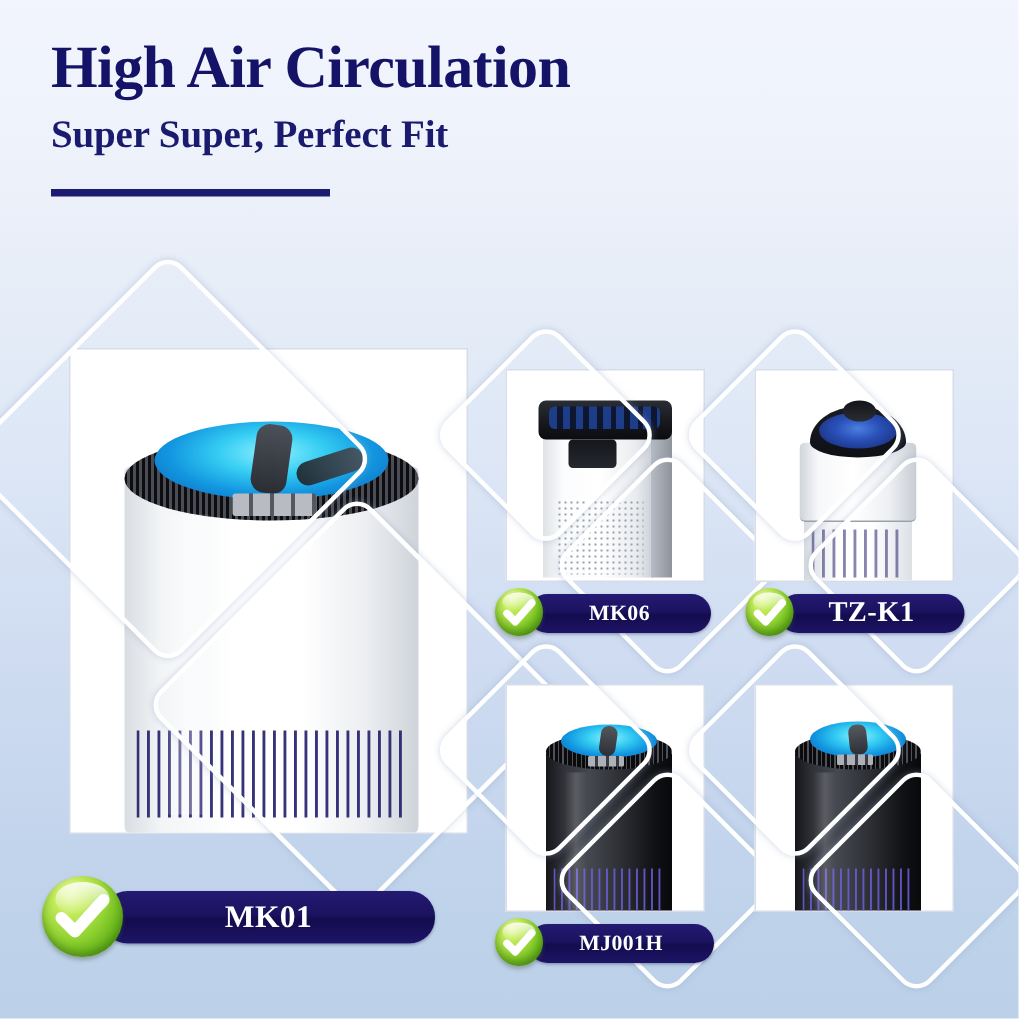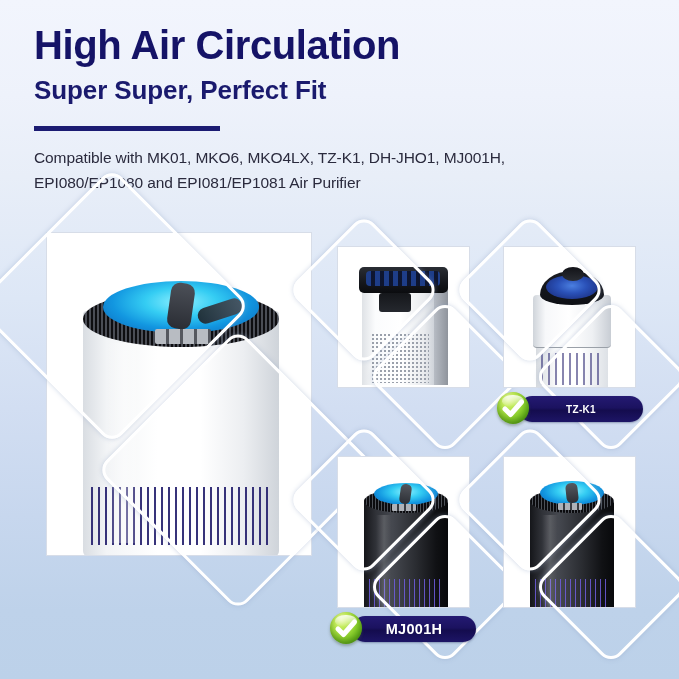--- a/index.html
+++ b/index.html
@@ -2,21 +2,21 @@
 <html><head>
 <meta charset="utf-8">
 <style>
   html,body{margin:0;padding:0;}
   body{
     width:679px;height:679px;
     font-family:"Liberation Sans", sans-serif;
     background:linear-gradient(180deg,#f2f5fd 0%,#eef2fb 14%,#e8eef8 26%,#dde7f6 44%,#d2def2 60%,#c7d7ee 76%,#bed2ea 90%,#bcd1e9 100%);
     overflow:hidden;position:relative;
   }
-  .stage{position:absolute;left:0;top:0;width:679px;height:679px;}
+  .stage{position:absolute;left:0;top:0;width:679px;height:679px;font-family:Liberation Serif, serif;}
 
   
   .header{position:absolute;left:34px;top:22px;width:620px;}
   .h1{
     font-size:40px;font-weight:bold;color:#151367;letter-spacing:-0.4px;
     line-height:46px;margin:0;white-space:nowrap;
   }
   .h2{
     font-size:26px;font-weight:bold;color:#1a1a6e;letter-spacing:-0.1px;
     line-height:32px;margin:6px 0 0 0;white-space:nowrap;
@@ -75,24 +75,20 @@
 </head>
 <body>
 
 <div class="stage">
 
   <div class="header">
     <div class="h1">High Air Circulation</div>
     <div class="h2">Super Super, Perfect Fit</div>
   </div>
   <div class="rule"></div>
-  <div class="subtext">
-    <div>Compatible with MK01, MKO6, MKO4LX, TZ-K1, DH-JHO1, MJ001H,</div>
-    <div>EPI080/EP1080 and EPI081/EP1081 Air Purifier</div>
-  </div>
 
   <div class="card" style="left:46px;top:232px;width:266px;height:324px;">
     <div class="card-inner">
 
       <div class="cyl-body white-body" style="left:36px;top:78px;width:196px;height:246px;"></div>
 
       <div class="grille" style="left:36px;top:58px;width:196px;height:56px;"></div>
 
       <div class="glow" style="left:56px;top:48px;width:156px;height:52px;"></div>
 
@@ -106,20 +102,30 @@
 
       <div class="vent-dots" style="left:44px;top:254px;width:180px;height:58px;opacity:.92;"></div>
 
       <div class="hl" style="left:60px;top:110px;width:34px;height:200px;opacity:.5;"></div>
     </div>
   </div>
 
   <div class="frame" style="left:14px;top:208px;width:196px;height:196px;transform:rotate(45deg);"></div>
   <div class="frame" style="left:138px;top:370px;width:200px;height:200px;transform:rotate(45deg);"></div>
 
+  <div class="badge" style="left:28px;top:580px;width:270px;height:56px;">
+    <div class="pill" style="left:40px;top:14px;width:222px;height:35px;border-radius:17px;">
+      <span class="pill-label" style="font-size:21px;">MK01</span>
+    </div>
+    <div class="check" style="left:0px;top:4px;width:54px;height:54px;">
+      <svg viewBox="0 0 54 54">
+        <path d="M13 28 L22 37 L41 16" stroke="#ffffff" stroke-width="8" stroke-linecap="round" stroke-linejoin="round" fill="none"></path>
+      </svg>
+    </div>
+  </div>
 
   <div class="card" style="left:337px;top:246px;width:133px;height:142px;">
     <div class="card-inner">
 
       <div style="position:absolute;left:24px;top:34px;width:74px;height:104px;
                   background:linear-gradient(90deg,#dfe2e6 0%,#fbfcfd 18%,#ffffff 52%,#e9ebee 84%,#c9ced5 100%);"></div>
 
       <div style="position:absolute;left:96px;top:40px;width:14px;height:98px;
                   background:linear-gradient(90deg,#b7bcc4,#8f949c);"></div>
 
@@ -131,20 +137,30 @@
 
       <div style="position:absolute;left:41px;top:46px;width:32px;height:19px;border-radius:3px;
                   background:linear-gradient(180deg,#15171b,#25282e);"></div>
 
       <div class="mesh" style="left:33px;top:86px;width:58px;height:50px;"></div>
     </div>
   </div>
   <div class="frame" style="left:310px;top:236px;width:108px;height:108px;transform:rotate(45deg);"></div>
   <div class="frame" style="left:390px;top:322px;width:110px;height:110px;transform:rotate(45deg);"></div>
 
+  <div class="badge" style="left:330px;top:392px;width:146px;height:34px;">
+    <div class="pill" style="left:22px;top:4px;width:122px;height:26px;border-radius:13px;">
+      <span class="pill-label" style="font-size:14.5px;">MK06</span>
+    </div>
+    <div class="check" style="left:0px;top:0px;width:32px;height:32px;">
+      <svg viewBox="0 0 32 32">
+        <path d="M8 17 L13.5 22.5 L24.5 10" stroke="#ffffff" stroke-width="5" stroke-linecap="round" stroke-linejoin="round" fill="none"></path>
+      </svg>
+    </div>
+  </div>
 
   <div class="card" style="left:503px;top:246px;width:133px;height:142px;">
     <div class="card-inner">
 
       <div style="position:absolute;left:32px;top:98px;width:72px;height:44px;
                   background:linear-gradient(90deg,#d7dbe0 0%,#ffffff 32%,#ffffff 62%,#dde1e6 100%);"></div>
       <div class="vent-dots" style="left:37px;top:106px;width:62px;height:32px;opacity:.55;"></div>
 
       <div style="position:absolute;left:29px;top:48px;width:78px;height:52px;border-radius:4px;
                   background:linear-gradient(90deg,#cfd4da 0%,#f7f8fa 16%,#ffffff 46%,#eef0f3 76%,#c8cdd4 100%);
@@ -156,21 +172,21 @@
       <div class="glow-deep" style="left:42px;top:28px;width:52px;height:24px;"></div>
       <div style="position:absolute;left:58px;top:20px;width:22px;height:14px;border-radius:50%;
                   background:linear-gradient(180deg,#121318,#2a2d33);"></div>
     </div>
   </div>
   <div class="frame" style="left:476px;top:236px;width:108px;height:108px;transform:rotate(45deg);"></div>
   <div class="frame" style="left:556px;top:322px;width:110px;height:110px;transform:rotate(45deg);"></div>
 
   <div class="badge" style="left:497px;top:392px;width:146px;height:34px;">
     <div class="pill" style="left:22px;top:4px;width:124px;height:26px;border-radius:13px;">
-      <span class="pill-label" style="font-size:10px;text-align:center;">TZ-K1</span>
+      <span class="pill-label" style="font-size:19px;text-align:center;">TZ-K1</span>
     </div>
     <div class="check" style="left:0px;top:0px;width:32px;height:32px;">
       <svg viewBox="0 0 32 32">
         <path d="M8 17 L13.5 22.5 L24.5 10" stroke="#ffffff" stroke-width="5" stroke-linecap="round" stroke-linejoin="round" fill="none"></path>
       </svg>
     </div>
   </div>
 
   <div class="card" style="left:337px;top:456px;width:133px;height:152px;">
     <div class="card-inner">

